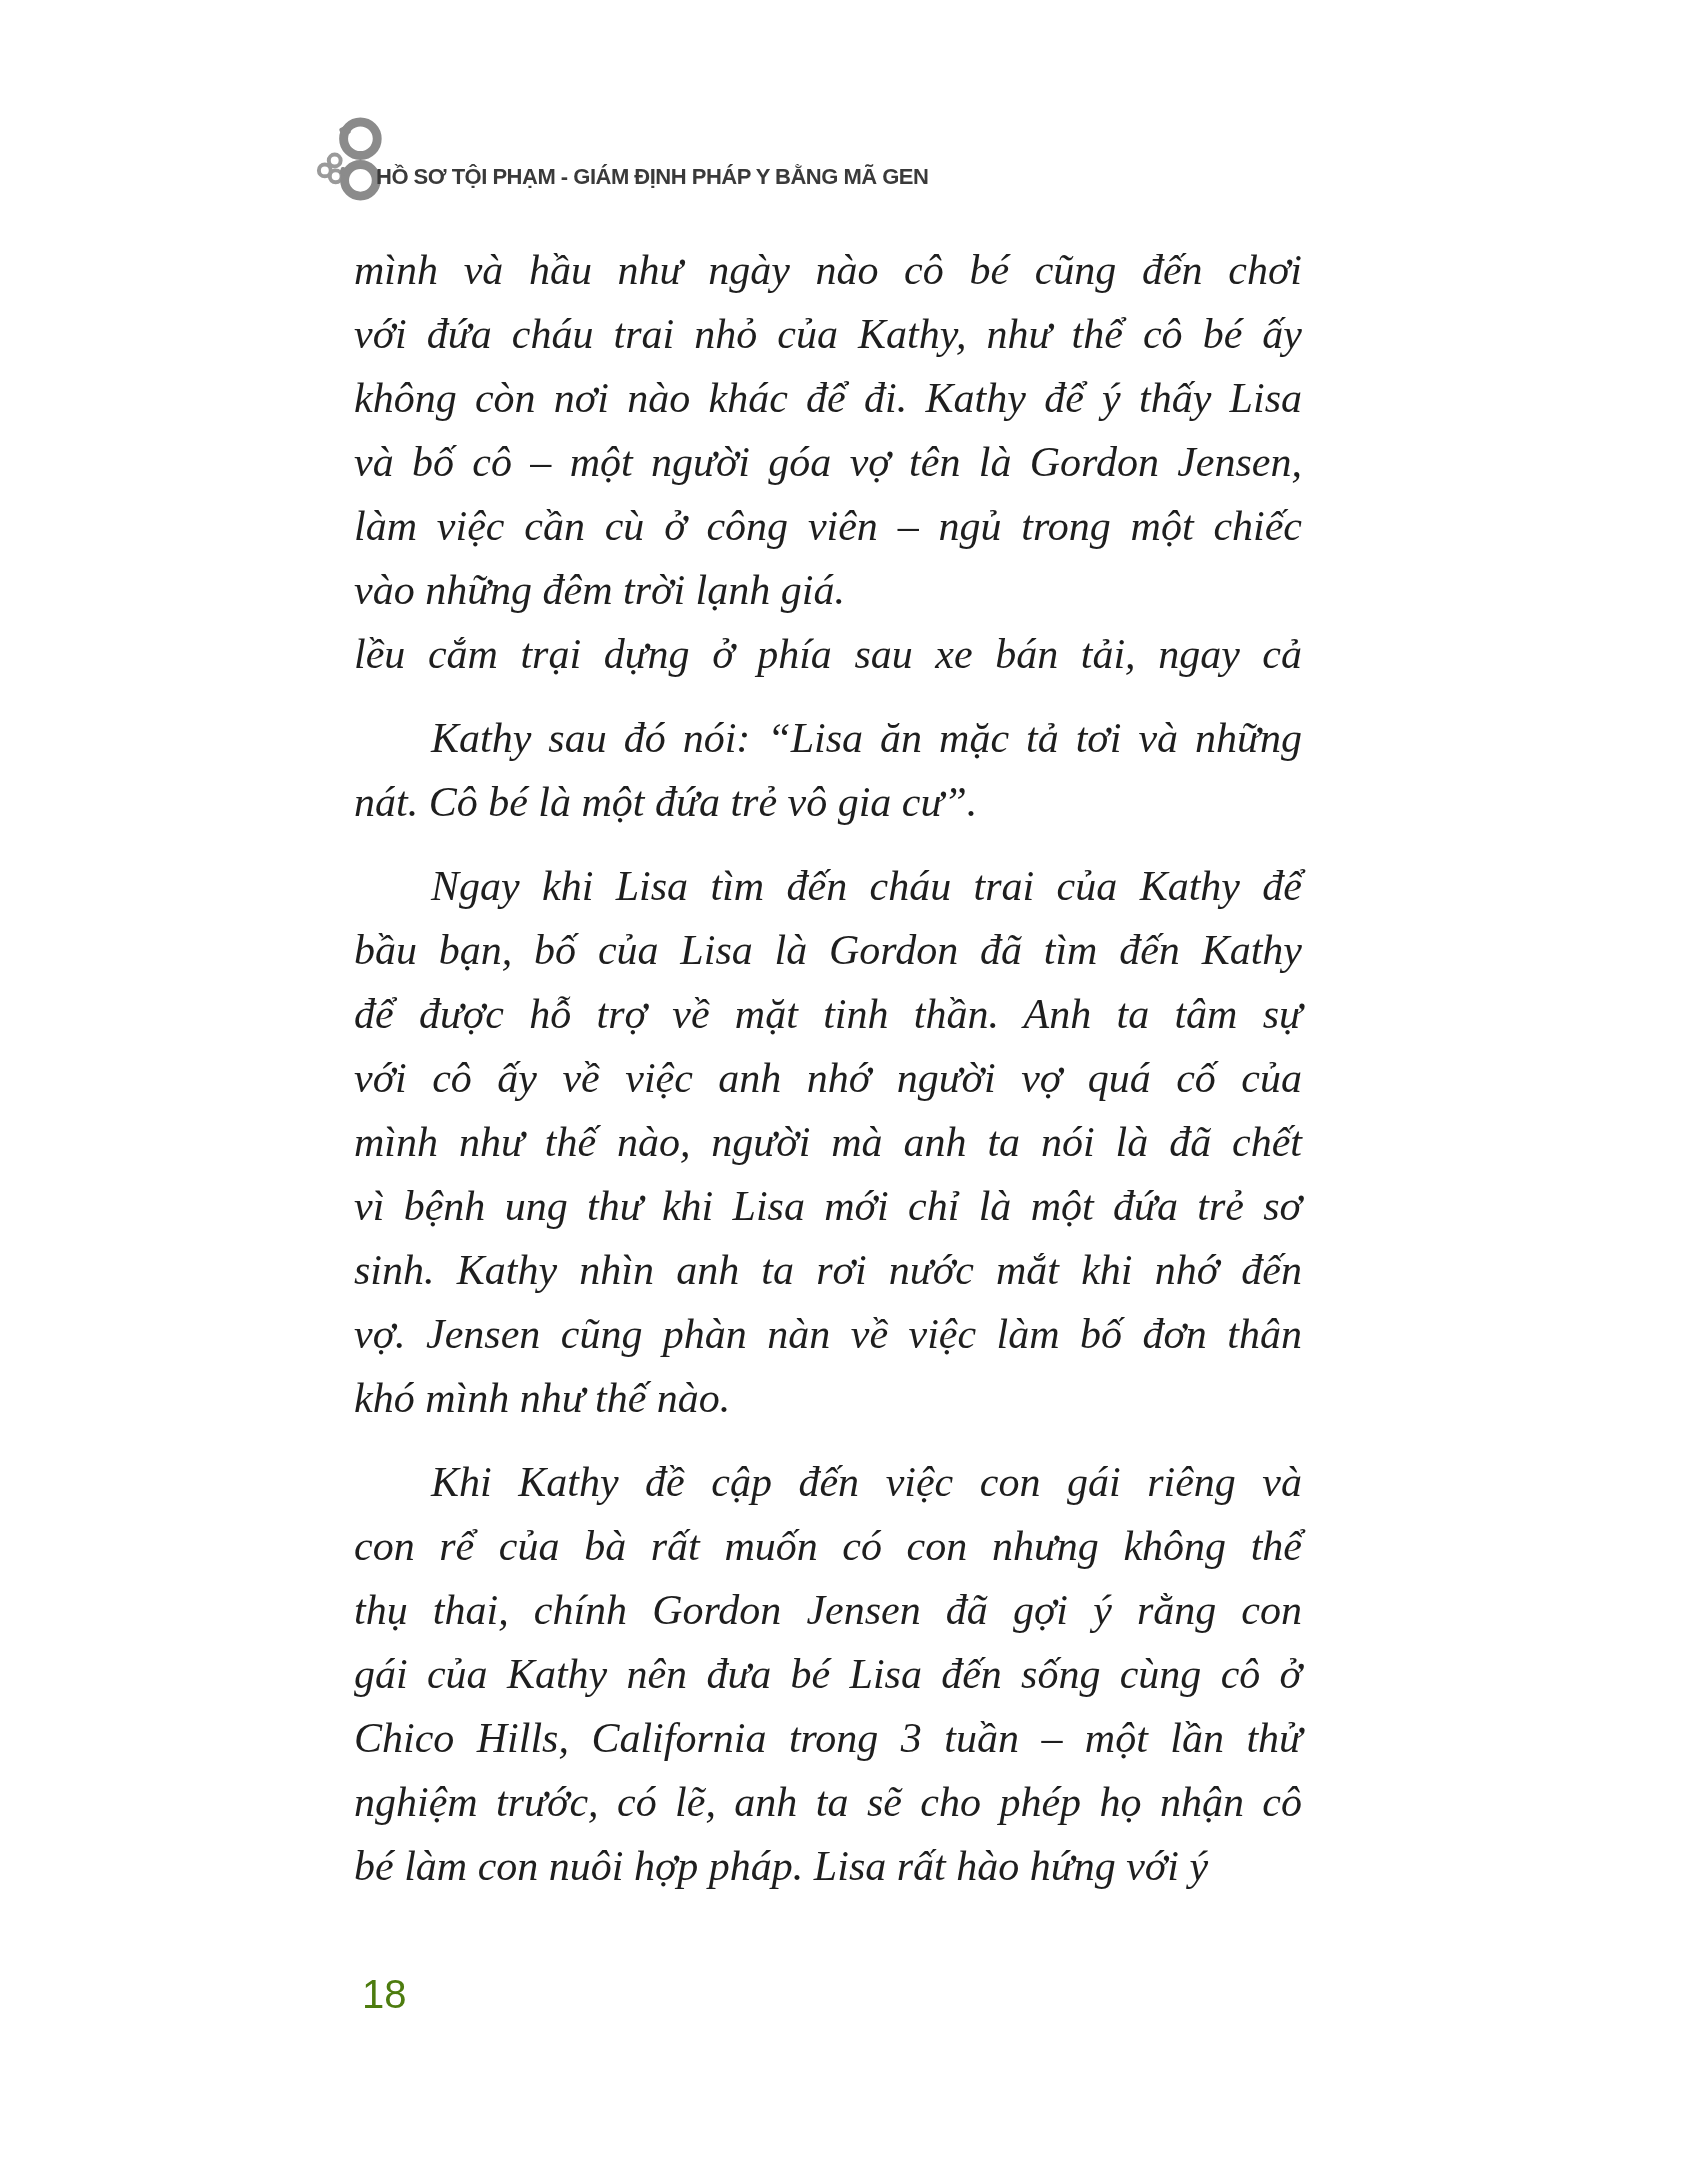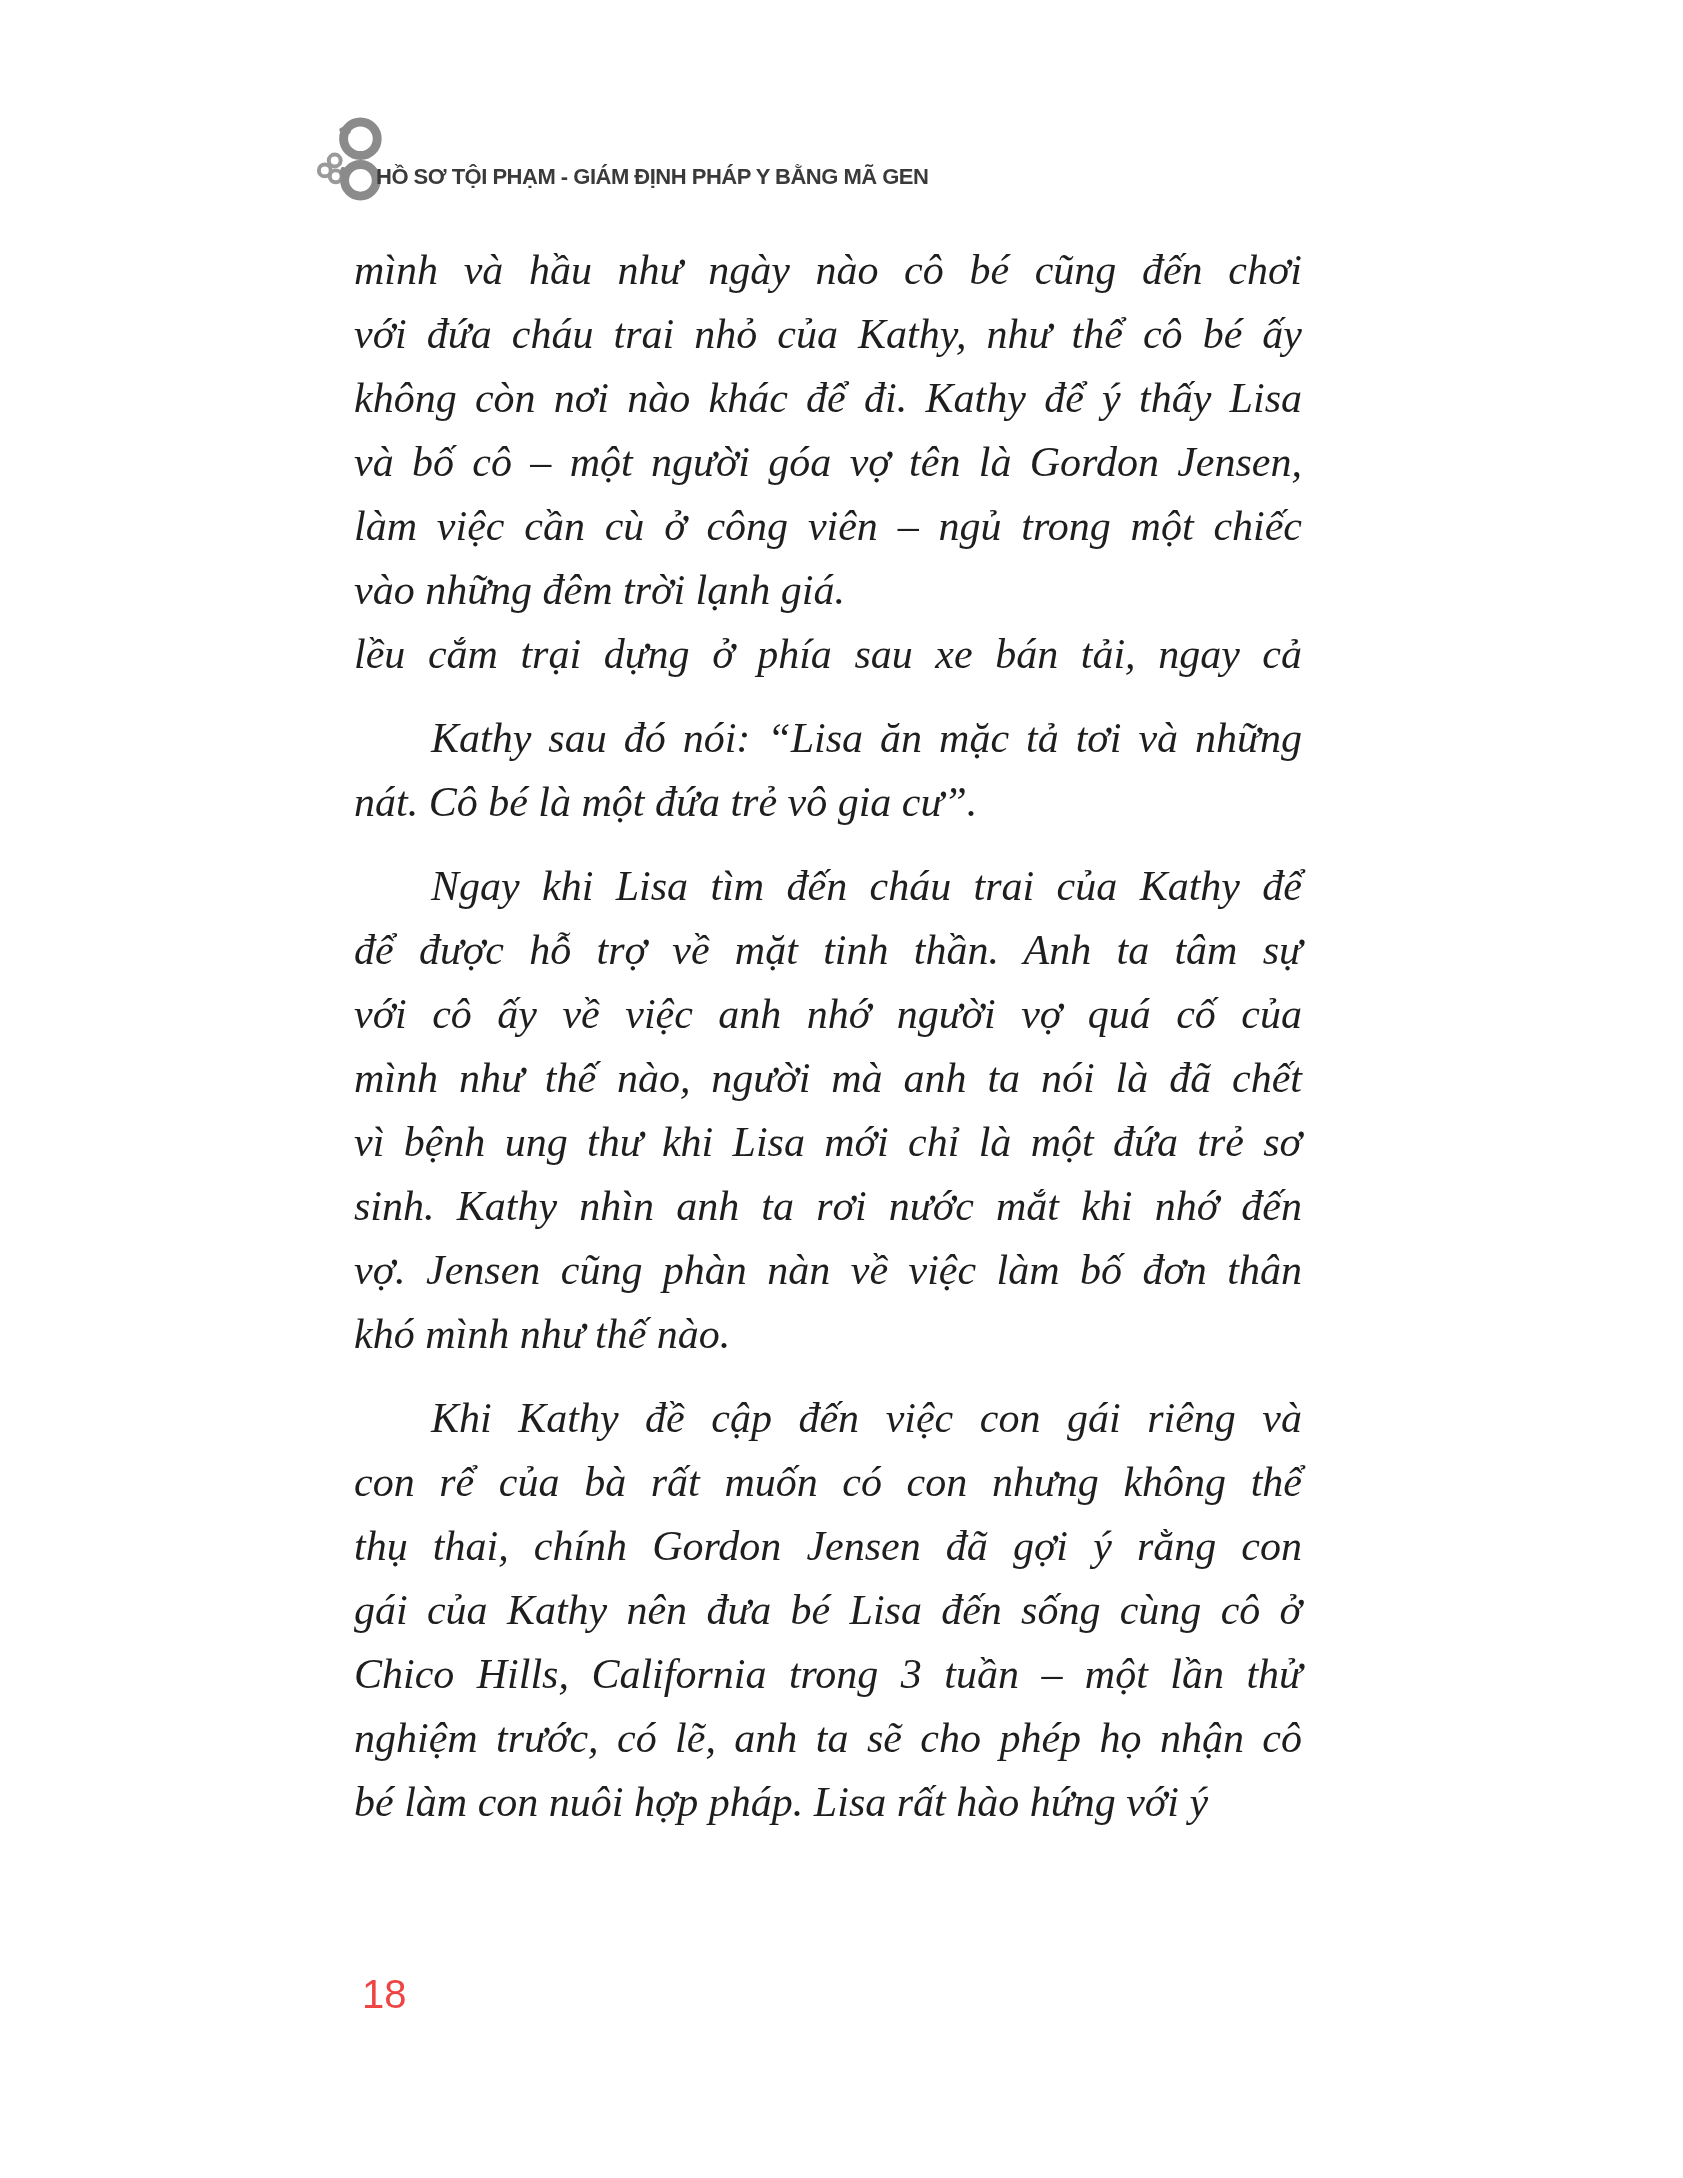--- a/index.html
+++ b/index.html
@@ -65,21 +65,21 @@
   .line.last {
     text-align-last: left;
   }
   
   .page-number {
     position: absolute;
     top: 1972px;
     left: 362px;
     font-family: "Liberation Sans", sans-serif;
     font-size: 40px;
-    color: #ef4444;
+    color: #4d7c0f;
     text-align: center;
   }
 </style>
 </head>
 <body>
 
 <div class="page">
 
   <div class="running-header">
     <svg class="cuff-icon" viewBox="0 0 88 92" fill="none" xmlns="http://www.w3.org/2000/svg">
@@ -107,20 +107,21 @@
         <div class="line">làm việc cần cù ở công viên – ngủ trong một chiếc</div>
         <div class="line last">vào những đêm trời lạnh giá.</div>
         <div class="line">lều cắm trại dựng ở phía sau xe bán tải, ngay cả</div>
       </div>
       <div class="paragraph">
         <div class="line first-indent">Kathy sau đó nói: “Lisa ăn mặc tả tơi và những</div>
         <div class="line last">nát. Cô bé là một đứa trẻ vô gia cư”.</div>
       </div>
       <div class="paragraph">
         <div class="line first-indent">Ngay khi Lisa tìm đến cháu trai của Kathy để</div>
+        <div class="line">bầu bạn, bố của Lisa là Gordon đã tìm đến Kathy</div>
         <div class="line">để được hỗ trợ về mặt tinh thần. Anh ta tâm sự</div>
         <div class="line">với cô ấy về việc anh nhớ người vợ quá cố của</div>
         <div class="line">mình như thế nào, người mà anh ta nói là đã chết</div>
         <div class="line">vì bệnh ung thư khi Lisa mới chỉ là một đứa trẻ sơ</div>
         <div class="line">sinh. Kathy nhìn anh ta rơi nước mắt khi nhớ đến</div>
         <div class="line">vợ. Jensen cũng phàn nàn về việc làm bố đơn thân</div>
         <div class="line last">khó mình như thế nào.</div>
       </div>
       <div class="paragraph">
         <div class="line first-indent">Khi Kathy đề cập đến việc con gái riêng và</div>

